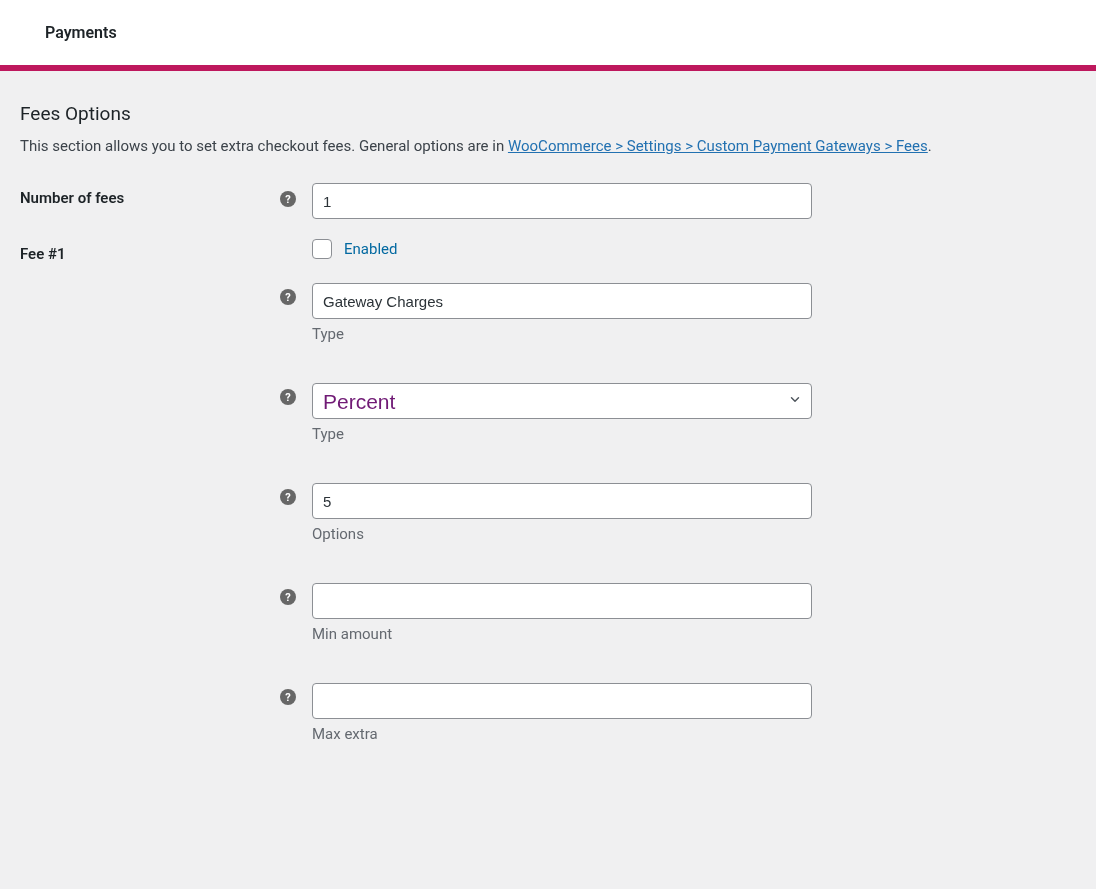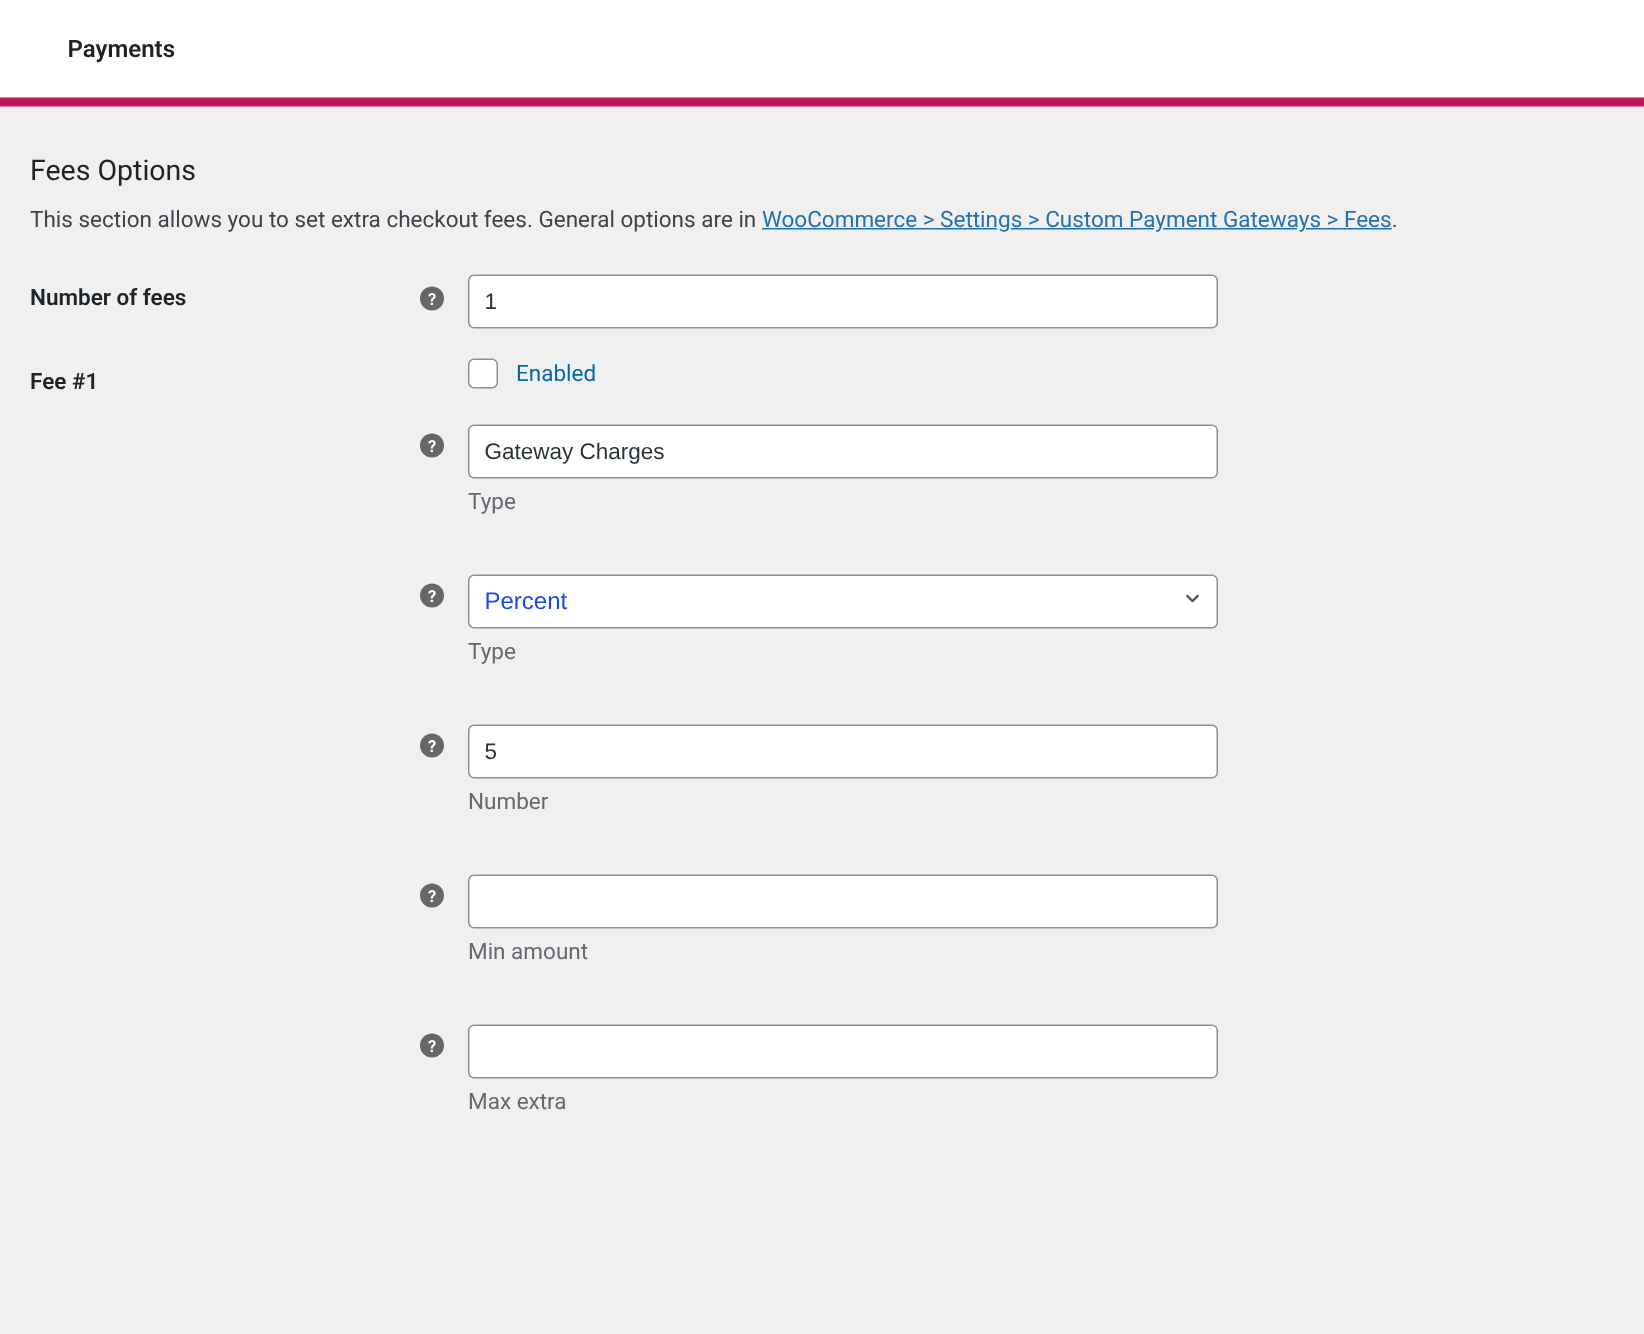--- a/index.html
+++ b/index.html
@@ -86,22 +86,22 @@
     background: #fff;
   }
   .select-wrap {
     position: relative;
     width: 500px;
   }
   .select-wrap select {
     width: 100%;
     height: 36px;
     padding: 4px 30px 4px 10px;
-    font-size: 16px;
-    color: #1d4ed8;
+    font-size: 21px;
+    color: #701a75;
     border: 1px solid #8c8f94;
     border-radius: 4px;
     background: #fff;
     appearance: none;
     -webkit-appearance: none;
     -moz-appearance: none;
   }
   .select-chevron {
     position: absolute;
     right: 10px;
@@ -209,21 +209,21 @@
       </div>
     </div>
 
     <div class="form-row">
       <div class="row-label"></div>
       <div class="help-col">
         <span class="help-icon">?</span>
       </div>
       <div class="field-col">
         <input type="text" value="5" style="">
-        <div class="sub-label">Number</div>
+        <div class="sub-label">Options</div>
       </div>
     </div>
 
     <div class="form-row">
       <div class="row-label"></div>
       <div class="help-col">
         <span class="help-icon">?</span>
       </div>
       <div class="field-col">
         <input type="text" value="" style="">

